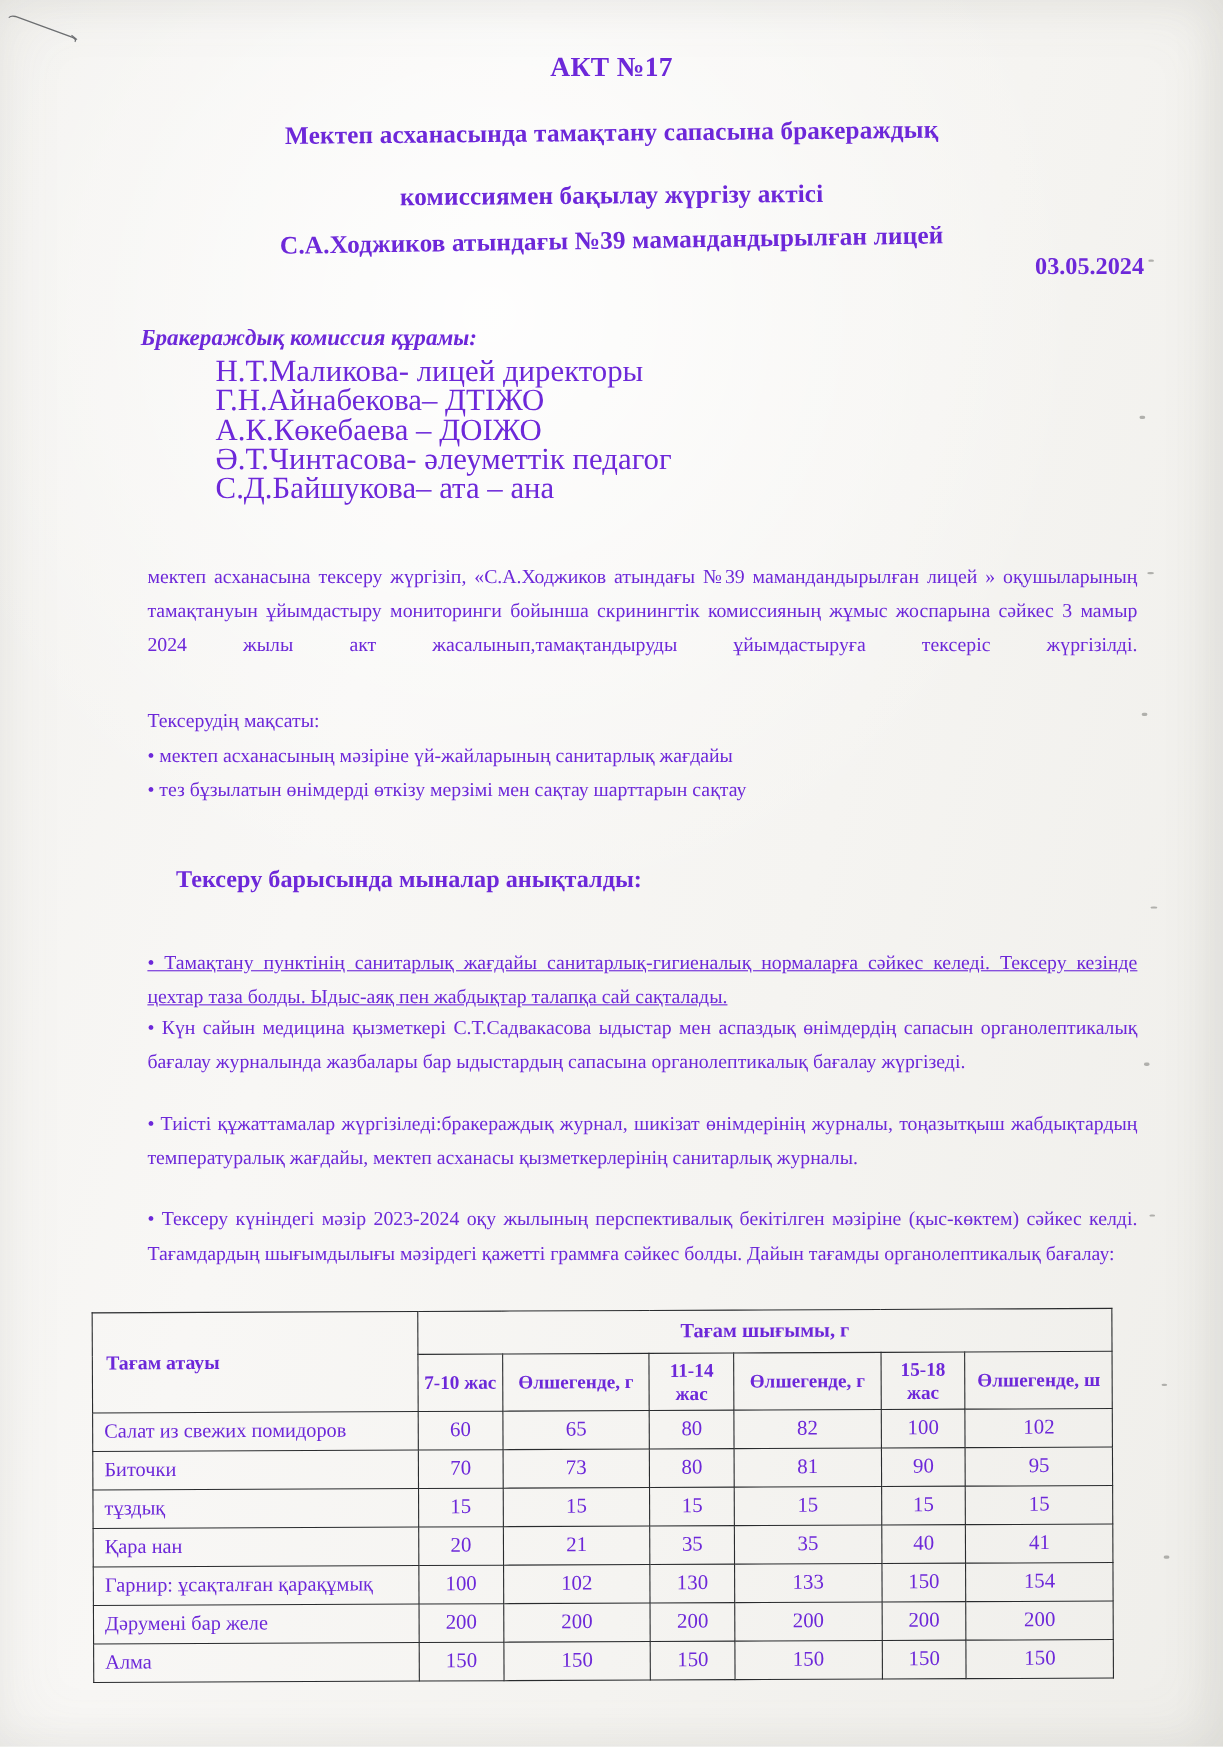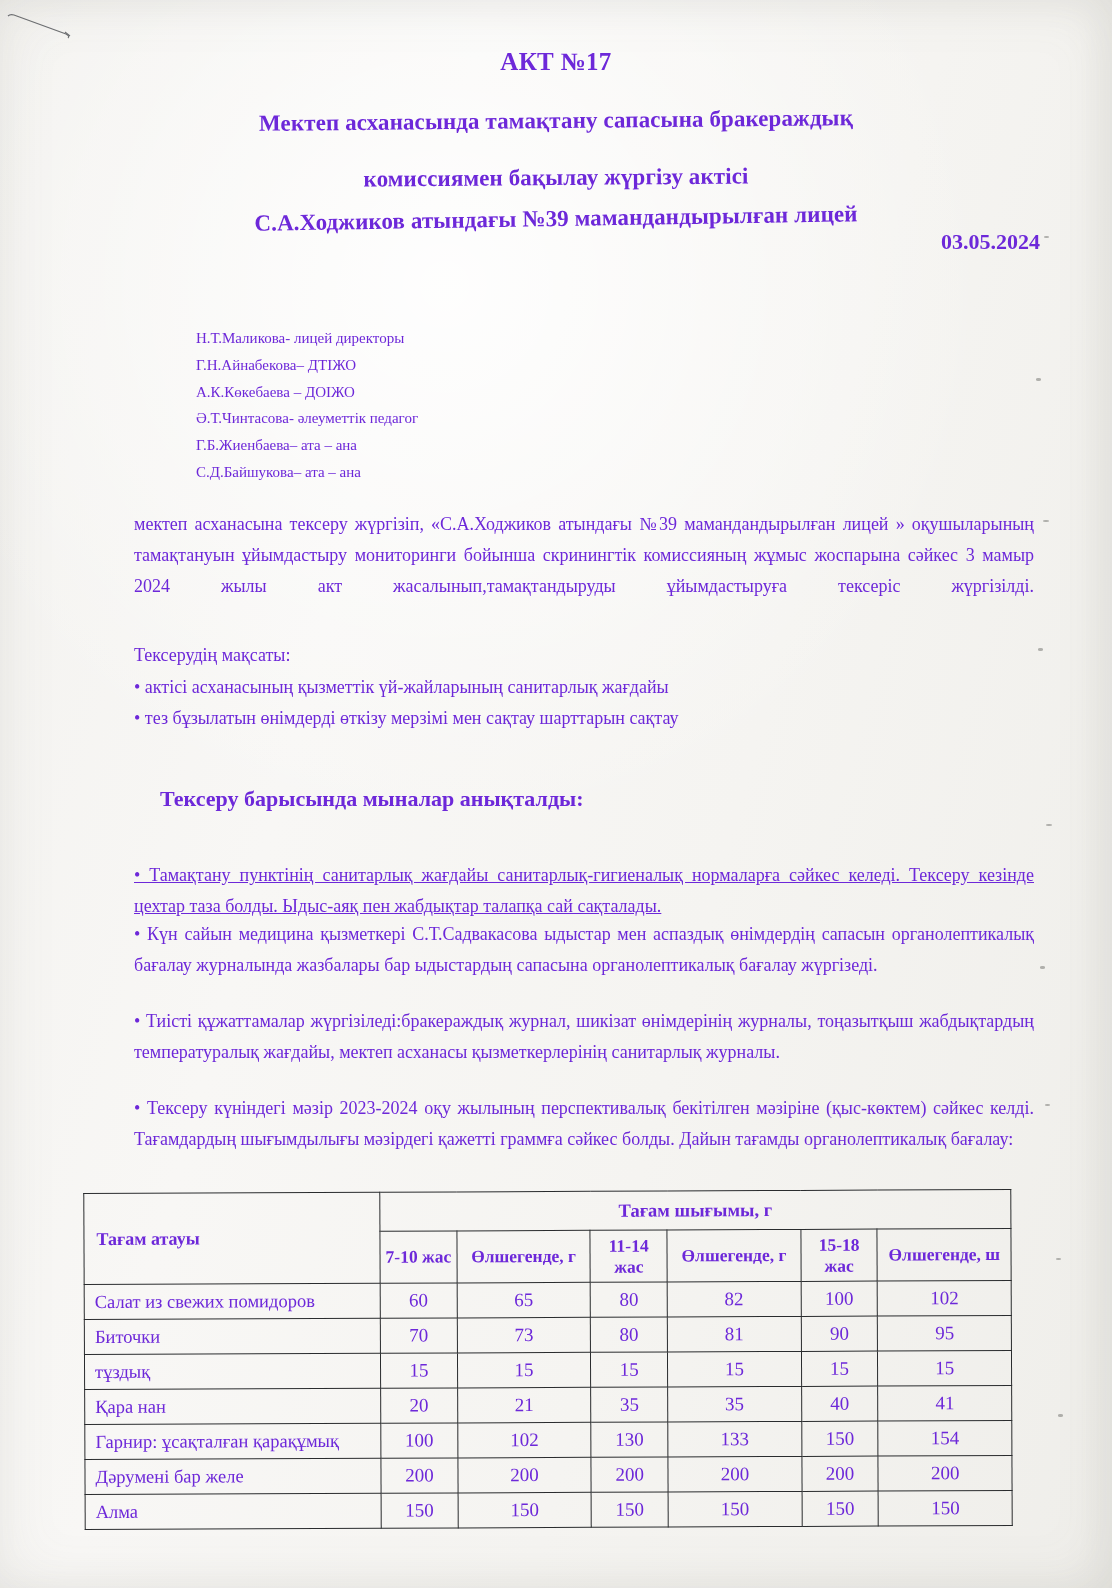--- a/index.html
+++ b/index.html
@@ -92,21 +92,21 @@
     top: 295px;
     left: 128px;
     font-style: italic;
     font-weight: bold;
     font-size: 21px;
   }
   .committee-list {
     position: absolute;
     top: 325px;
     left: 196px;
-    font-size: 15px;
+    font-size: 28px;
     line-height: 26.8px;
   }
   .committee-list div { white-space: nowrap; }
 
   
   .body-block {
     position: absolute;
     left: 134px;
     width: 900px;
     font-size: 18px;
@@ -206,34 +206,34 @@
     <div class="speck" style="left:1045px; top:1104px; width:5px; height:2px;"></div>
     <div class="speck" style="left:1056px; top:1258px; width:5px; height:2px;"></div>
     <div class="speck" style="left:1058px; top:1414px; width:5px; height:3px;"></div>
 
     <div class="doc-title">АКТ №17</div>
     <div class="title-line t-line1">Мектеп асханасында тамақтану сапасына бракераждық</div>
     <div class="title-line t-line2">комиссиямен бақылау жүргізу актісі</div>
     <div class="title-line t-line3">С.А.Ходжиков атындағы №39 мамандандырылған лицей</div>
     <div class="doc-date">03.05.2024</div>
 
+    <div class="committee-heading">Бракераждық комиссия құрамы:</div>
     <div class="committee-list">
       <div>Н.Т.Маликова- лицей директоры</div>
       <div>Г.Н.Айнабекова– ДТІЖО</div>
       <div>А.К.Көкебаева – ДОІЖО</div>
       <div>Ә.Т.Чинтасова- әлеуметтік педагог</div>
-      <div>Г.Б.Жиенбаева– ата – ана</div>
       <div>С.Д.Байшукова– ата – ана</div>
     </div>
 
     <div class="body-block p-main justify-all">мектеп асханасына тексеру жүргізіп, «С.А.Ходжиков атындағы №39 мамандандырылған лицей » оқушыларының тамақтануын ұйымдастыру мониторинги бойынша скринингтік комиссияның жұмыс жоспарына сәйкес 3 мамыр 2024 жылы акт жасалынып,тамақтандыруды ұйымдастыруға тексеріс жүргізілді.</div>
 
     <div class="body-block p-goal">Тексерудің мақсаты:</div>
     <div class="body-block bullets">
-      <div class="b" style="text-align:left">• актісі асханасының қызметтік үй-жайларының санитарлық жағдайы</div>
+      <div class="b" style="text-align:left">• мектеп асханасының мәзіріне үй-жайларының санитарлық жағдайы</div>
       <div class="b" style="text-align:left">• тез бұзылатын өнімдерді өткізу мерзімі мен сақтау шарттарын сақтау</div>
     </div>
 
     <div class="found-heading">Тексеру барысында мыналар анықталды:</div>
     <div class="findings">
       <div class="body-block p-find1 fp">• Тамақтану пунктінің санитарлық жағдайы санитарлық-гигиеналық нормаларға сәйкес келеді. Тексеру кезінде цехтар таза болды. Ыдыс-аяқ пен жабдықтар талапқа сай сақталады.</div>
       <div class="body-block p-find2 fp">• Күн сайын медицина қызметкері С.Т.Садвакасова  ыдыстар мен аспаздық өнімдердің сапасын органолептикалық бағалау журналында жазбалары бар ыдыстардың сапасына органолептикалық бағалау жүргізеді.</div>
       <div class="body-block p-find3 fp">• Тиісті құжаттамалар жүргізіледі:бракераждық журнал, шикізат өнімдерінің журналы, тоңазытқыш жабдықтардың температуралық жағдайы, мектеп асханасы қызметкерлерінің санитарлық журналы.</div>
       <div class="body-block p-find4 fp">• Тексеру күніндегі мәзір 2023-2024 оқу жылының перспективалық бекітілген мәзіріне (қыс-көктем) сәйкес келді. Тағамдардың шығымдылығы мәзірдегі қажетті граммға сәйкес болды. Дайын тағамды органолептикалық бағалау:</div>
     </div>

